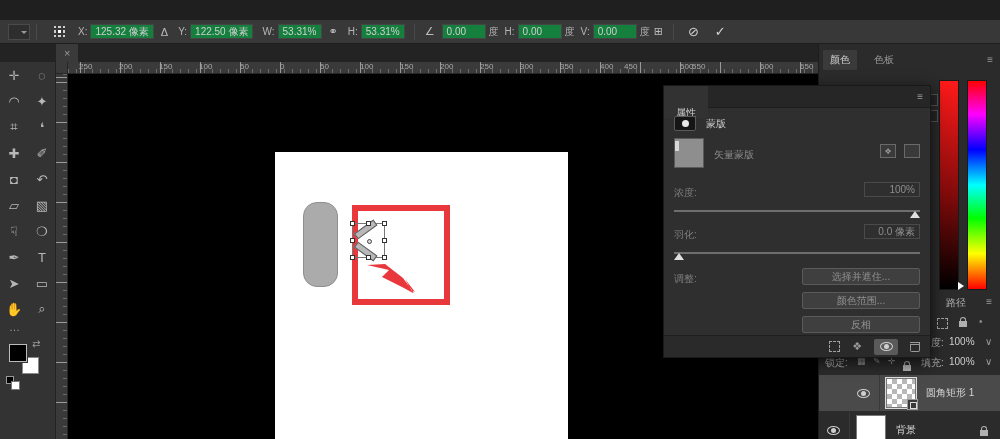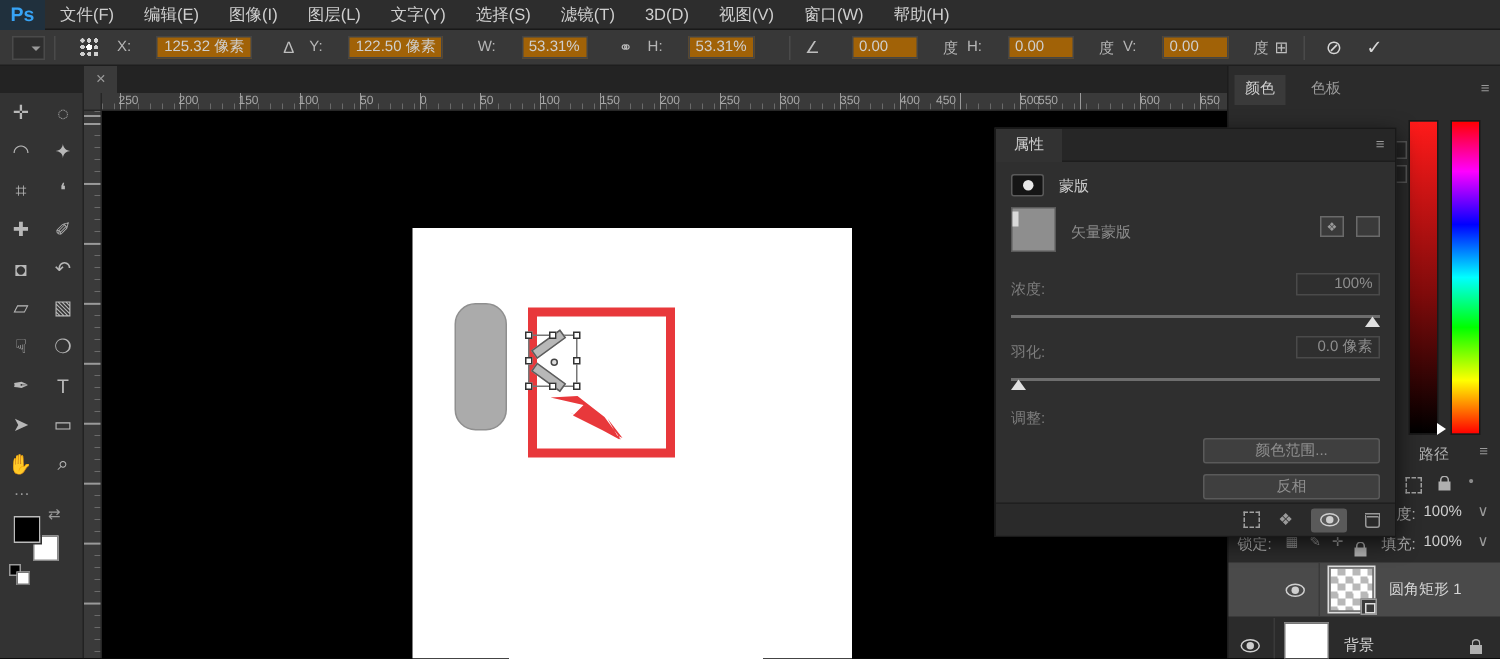--- a/index.html
+++ b/index.html
@@ -12,22 +12,22 @@
              border-bottom:1px solid #191919; display:flex; align-items:center; z-index:3; }
   .pslogo { width:30px; height:20px; color:#37a3f5; font-weight:bold; font-size:13px;
             text-align:center; line-height:20px; background:#20303d; }
   .mitem { padding:0 10px; font-size:11px; color:#cfcfcf; line-height:20px; }
 
   
   .optbar { position:absolute; left:0; top:20px; width:100%; height:24px; background:#383838;
             border-bottom:1px solid #1e1e1e; display:flex; align-items:center; font-size:10px;
             color:#b5b5b5; z-index:3; }
   .opt-sep { width:1px; height:16px; background:#4a4a4a; margin:0 6px; }
-  .obox { background:#a16207; border:1px solid #454545; height:15px; line-height:13px;
-          padding:0 4px; margin:0 17px; min-width:56px; color:#cfcfcf; }
+  .obox { background:#15803d; border:1px solid #454545; height:15px; line-height:13px;
+          padding:0 4px; margin:0 3px; min-width:56px; color:#cfcfcf; }
   .obox.small { min-width:44px; }
   .olabel { margin-left:6px; }
   .oicon { margin:0 4px; color:#bdbdbd; font-size:11px; }
   .toolpreset { width:22px; height:16px; margin-left:8px; border:1px solid #4a4a4a;
                 background:#2e2e2e; position:relative; }
   .toolpreset::after { content:""; position:absolute; right:2px; bottom:2px; border:3px solid transparent; border-top-color:#9a9a9a; }
   .refpoint { width:13px; height:13px; margin:0 6px 0 10px;
               background:
                 radial-gradient(circle 1.5px at 2px 2px,#cfcfcf 98%,transparent),
                 radial-gradient(circle 1.5px at 6.5px 2px,#cfcfcf 98%,transparent),
@@ -136,21 +136,21 @@
                    border:1px solid #ddd; }
   .thumb.white { background:#fff; }
   .lname { margin-left:10px; font-size:10px; color:#d6d6d6; }
   .llock { position:absolute; right:12px; }
 
   
   .props { position:absolute; left:663px; top:85px; width:268px; height:273px; background:#2f2f2f;
            border:1px solid #191919; box-shadow:0 4px 14px rgba(0,0,0,.7); z-index:5; font-size:10px; }
   .phead { position:absolute; left:0; top:0; width:100%; height:22px; background:#262626;
            border-bottom:1px solid #1d1d1d; }
-  .ptab { position:absolute; left:0; top:0; height:22px; line-height:22px; padding:0 12px;
+  .ptab { position:absolute; left:0; top:0; height:22px; line-height:22px; padding:16px 12px;
           background:#323232; color:#cfcfcf; }
   .maskrow { position:absolute; left:10px; top:30px; display:flex; align-items:center; gap:10px;
              color:#cccccc; }
   .maskicon { width:22px; height:15px; background:#151515; border:1px solid #5a5a5a;
               border-radius:2px; position:relative; }
   .maskicon::after { content:""; position:absolute; left:7px; top:3px; width:7px; height:7px;
                      border-radius:50%; background:#e8e8e8; }
   .vthumb { position:absolute; left:10px; top:52px; width:30px; height:30px; background:#8e8e8e;
             border:1px solid #5a5a5a; }
   .vthumb::before { content:""; position:absolute; left:0; top:2px; width:4px; height:10px; background:#d9d9d9; }
@@ -176,34 +176,20 @@
   .eyebox .eye { margin:0; }
   .itrash { width:10px; height:10px; border:1px solid #9a9a9a; border-top:3px double #9a9a9a;
             border-radius:0 0 2px 2px; }
   .iapply { color:#9a9a9a; font-size:11px; }
 </style>
 </head>
 <body>
 
 <div id="app">
 
-  <div class="menubar">
-    <div class="pslogo">Ps</div>
-    <div class="mitem">文件(F)</div>
-    <div class="mitem">编辑(E)</div>
-    <div class="mitem">图像(I)</div>
-    <div class="mitem">图层(L)</div>
-    <div class="mitem">文字(Y)</div>
-    <div class="mitem">选择(S)</div>
-    <div class="mitem">滤镜(T)</div>
-    <div class="mitem">3D(D)</div>
-    <div class="mitem">视图(V)</div>
-    <div class="mitem">窗口(W)</div>
-    <div class="mitem">帮助(H)</div>
-  </div>
 
   <div class="optbar">
     <div class="toolpreset"></div>
     <div class="opt-sep"></div>
     <div class="refpoint"></div>
     <span class="olabel">X:</span>
     <span class="obox">125.32 像素</span>
     <span class="oicon">Δ</span>
     <span class="olabel">Y:</span>
     <span class="obox">122.50 像素</span>
@@ -389,20 +375,21 @@
       <span class="pthumb" style="right:0"></span>
     </div>
 
     <div class="plabel" style="top:142px">羽化:</div>
     <div class="pvbox" style="top:138px">0.0 像素</div>
     <div class="ptrack" style="top:166px">
       <span class="pthumb" style="left:0"></span>
     </div>
 
     <div class="plabel" style="top:186px">调整:</div>
+    <div class="pbtn" style="top:182px">选择并遮住...</div>
     <div class="pbtn" style="top:206px">颜色范围...</div>
     <div class="pbtn" style="top:230px">反相</div>
 
     <div class="pfoot">
       <span class="idash"></span>
       <span class="iapply">❖</span>
       <span class="eyebox">
           <span class="eye"></span>
         </span>
       <span class="itrash"></span>

